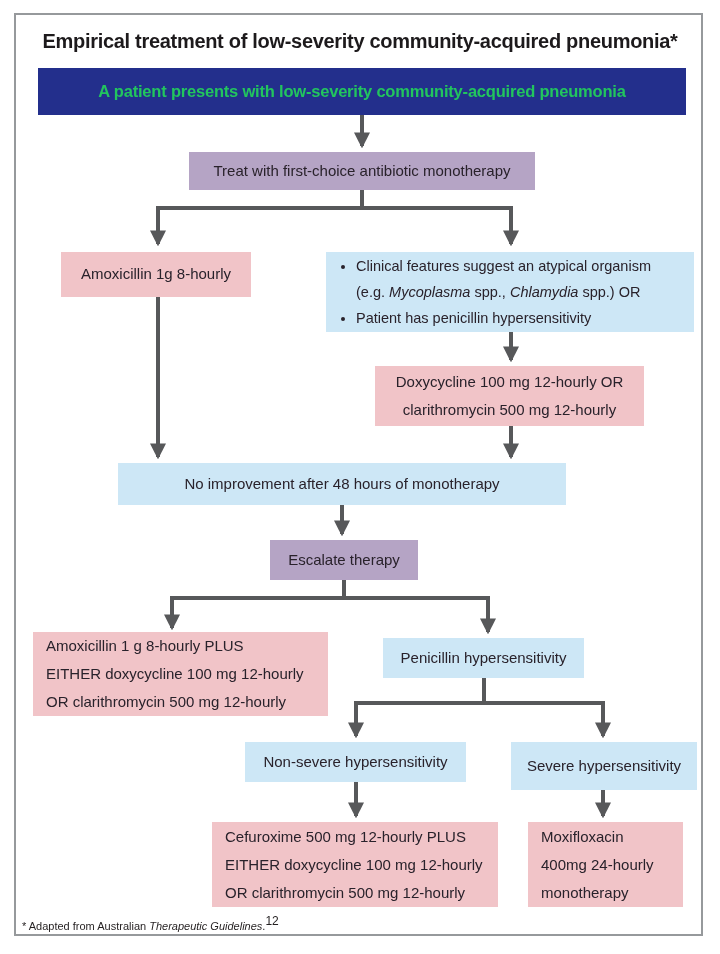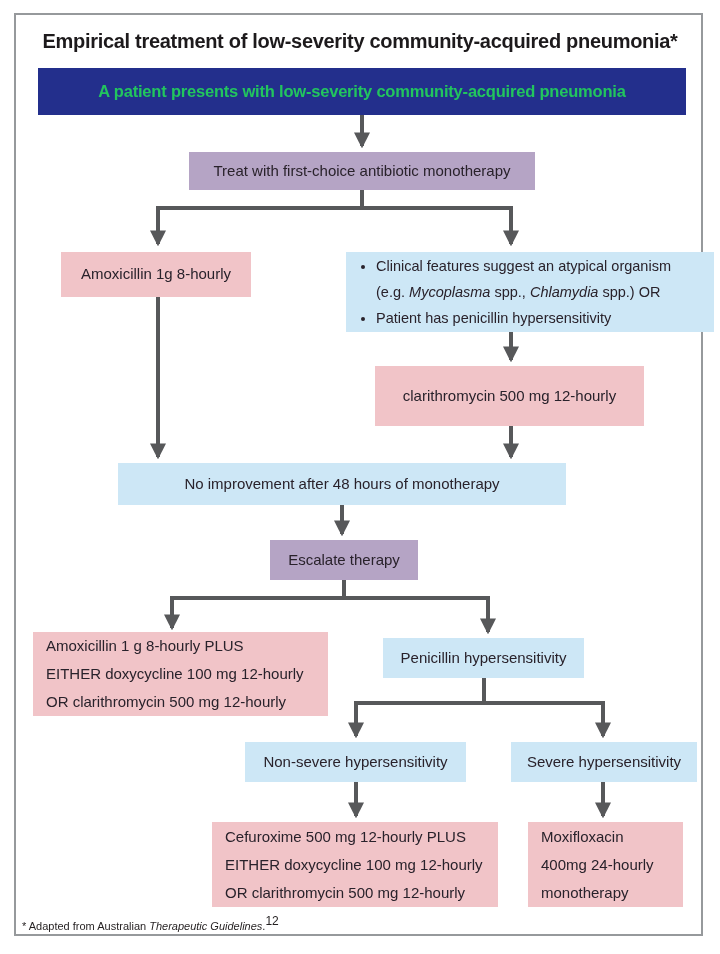--- a/index.html
+++ b/index.html
@@ -70,28 +70,29 @@
   </div>
 
   <div class="box purple" style="left:189px;top:152px;width:346px;height:38px;">
     <span>Treat with first-choice antibiotic monotherapy</span>
   </div>
 
   <div class="box pink" style="left:61px;top:252px;width:190px;height:45px;">
     <span>Amoxicillin 1g 8-hourly</span>
   </div>
 
-  <div class="box blue left-align" style="left:326px;top:252px;width:368px;height:80px;margin-left:20px;">
+  <div class="box blue left-align" style="left:326px;top:252px;width:368px;height:80px;">
     <ul class="bullets">
       <li><span>Clinical features suggest an atypical organism (e.g. </span><i>Mycoplasma</i><span> spp., </span><i>Chlamydia</i><span> spp.) OR</span></li>
       <li><span>Patient has penicillin hypersensitivity</span></li>
     </ul>
   </div>
 
   <div class="box pink lines" style="left:375px;top:366px;width:269px;height:60px;">
+    <div class="line">Doxycycline 100 mg 12-hourly OR</div>
     <div class="line">clarithromycin 500 mg 12-hourly</div>
   </div>
 
   <div class="box blue" style="left:118px;top:463px;width:448px;height:42px;text-align:center;">
     <span>No improvement after 48 hours of monotherapy</span>
   </div>
 
   <div class="box purple" style="left:270px;top:540px;width:148px;height:40px;">
     <span>Escalate therapy</span>
   </div>
@@ -103,21 +104,21 @@
   </div>
 
   <div class="box blue" style="left:383px;top:638px;width:201px;height:40px;">
     <span>Penicillin hypersensitivity</span>
   </div>
 
   <div class="box blue" style="left:245px;top:742px;width:221px;height:40px;">
     <span>Non-severe hypersensitivity</span>
   </div>
 
-  <div class="box blue" style="left:511px;top:742px;width:186px;height:40px;">
+  <div class="box blue" style="left:511px;top:742px;width:186px;height:48px;">
     <span>Severe hypersensitivity</span>
   </div>
 
   <div class="box pink lines left-align" style="left:212px;top:822px;width:286px;height:85px;padding-left:13px;">
     <div class="line">Cefuroxime 500 mg 12-hourly PLUS</div>
     <div class="line">EITHER doxycycline 100 mg 12-hourly</div>
     <div class="line">OR clarithromycin 500 mg 12-hourly</div>
   </div>
 
   <div class="box pink lines left-align" style="left:528px;top:822px;width:155px;height:85px;padding-left:13px;text-align:center;">

